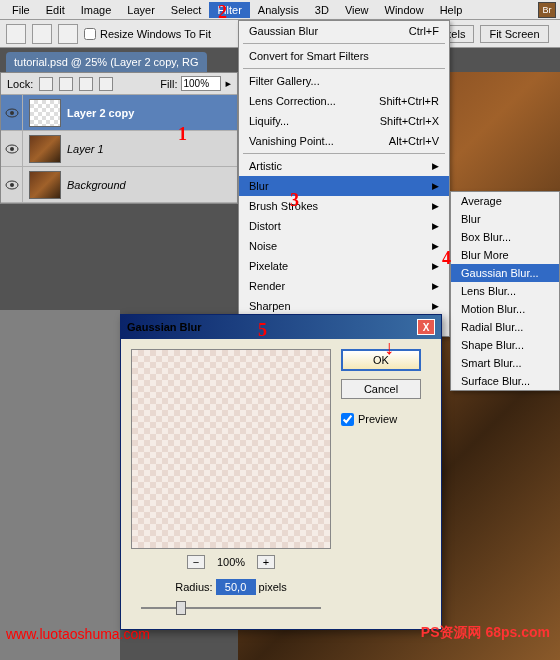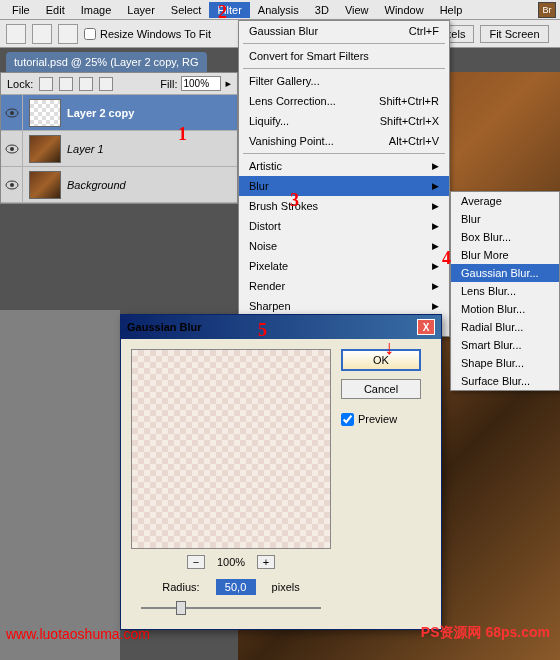--- a/index.html
+++ b/index.html
@@ -36,21 +36,21 @@
 .sm-item{padding:3px 10px}
 .sm-item.hl{background:#316ac5;color:#fff}
 .dialog{position:absolute;top:314px;left:120px;width:322px;background:#ece9d8;border:1px solid #0a246a;box-shadow:3px 3px 8px rgba(0,0,0,0.4);z-index:20}
 .titlebar{background:linear-gradient(to right,#0a246a,#3a6ea5);color:#fff;padding:4px 6px;display:flex;align-items:center;justify-content:space-between;font-weight:bold}
 .closebtn{width:18px;height:16px;background:#e85a4f;border:1px solid #fff;color:#fff;display:flex;align-items:center;justify-content:center;font-weight:bold;font-size:10px}
 .dbody{padding:10px;display:flex;gap:10px}
 .preview{width:200px}
 .pcanvas{width:200px;height:200px;border:1px solid #888;background:repeating-conic-gradient(#e8d8d0 0 25%,#f5ece6 0 50%) 0 0/12px 12px}
 .zoom{display:flex;align-items:center;justify-content:center;gap:12px;margin-top:6px}
 .zoom .zb{width:18px;height:14px;border:1px solid #888;background:#f0f0f0;text-align:center;line-height:12px}
-.radius{display:flex;align-items:center;gap:16px;margin-top:10px;justify-content:center}
+.radius{display:flex;align-items:center;gap:3px;margin-top:10px;justify-content:center}
 .radius input{width:40px;border:1px solid #316ac5;background:#316ac5;color:#fff;padding:1px 2px;text-align:center;font-size:11px}
 .slider{width:200px;height:20px;margin-top:4px;position:relative}
 .slider .track{height:2px;background:#888;position:absolute;top:8px;left:10px;right:10px}
 .slider .handle{width:10px;height:14px;background:#ddd;border:1px solid #666;position:absolute;top:2px;left:45px}
 .dside{display:flex;flex-direction:column;gap:8px;width:80px}
 .dbtn{border:1px solid #888;background:#f0f0f0;padding:3px 0;text-align:center}
 .dbtn.def{border:2px solid #316ac5;background:linear-gradient(#fff,#f5e8b8)}
 .chk{display:flex;gap:4px;margin-top:6px}
 .chk input{width:13px;height:13px}
 .canvas-bg{position:absolute;top:72px;left:238px;right:0;bottom:0;background:linear-gradient(135deg,#6b3a1a,#a0612a,#3a2410,#8b5a2a);z-index:-1}
@@ -208,22 +208,22 @@
   </div>
 <div class="submenu" id="blur-sm">
     <div class="sm-item">Average</div>
     <div class="sm-item">Blur</div>
     <div class="sm-item">Box Blur...</div>
     <div class="sm-item">Blur More</div>
     <div class="sm-item hl">Gaussian Blur...</div>
     <div class="sm-item">Lens Blur...</div>
     <div class="sm-item">Motion Blur...</div>
     <div class="sm-item">Radial Blur...</div>
+    <div class="sm-item">Shape Blur...</div>
     <div class="sm-item">Smart Blur...</div>
-    <div class="sm-item">Shape Blur...</div>
     <div class="sm-item">Surface Blur...</div>
   </div>
 
 <div class="dialog">
   <div class="titlebar">
     <span>Gaussian Blur</span>
     <span class="closebtn">X</span>
   </div>
   <div class="dbody">
     <div class="preview">

